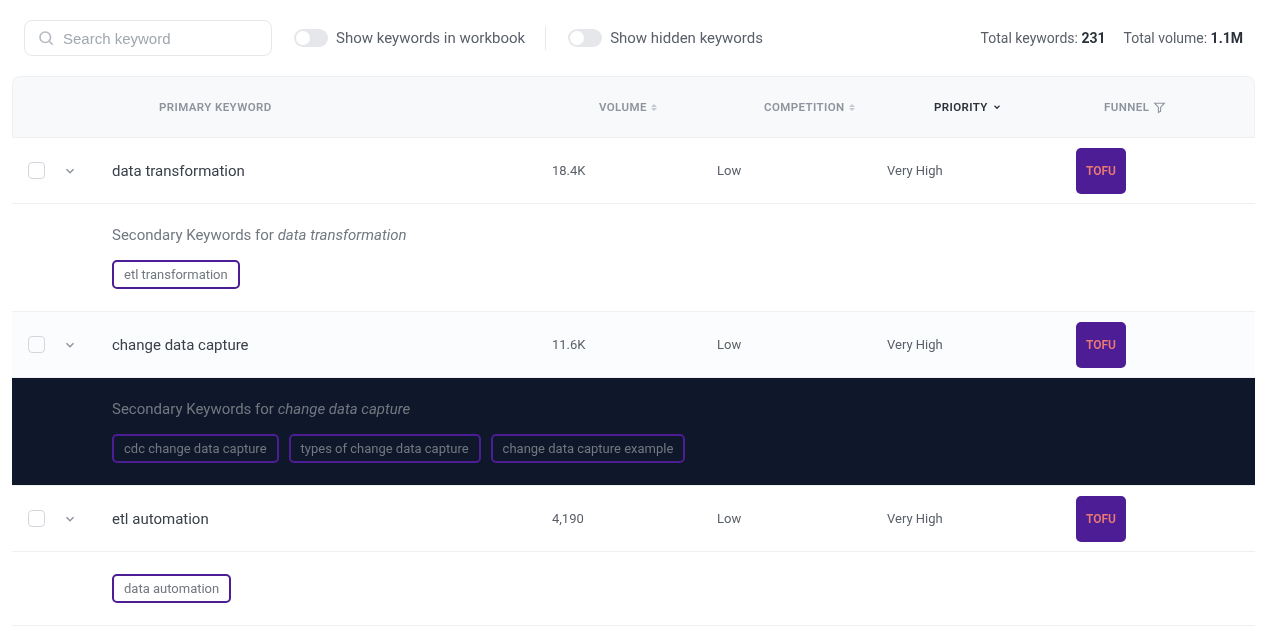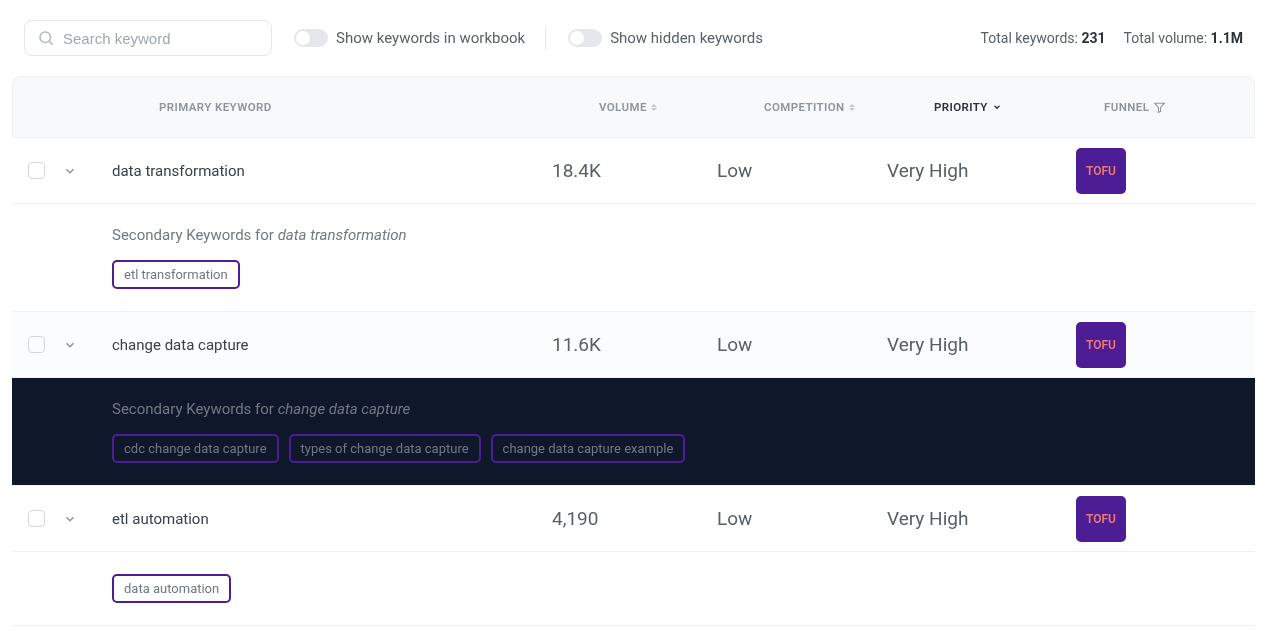--- a/index.html
+++ b/index.html
@@ -84,21 +84,21 @@
   .checkbox {
     width: 17px; height: 17px; border: 1.5px solid #d3d7dd;
     border-radius: 4px; margin-left: 16px; cursor: pointer;
   }
   .chevron {
     width: 16px; height: 16px; cursor: pointer;
     display: flex; align-items: center; justify-content: center;
   }
   .chevron svg { stroke: #8e949d; }
   .kw { color: #3a4049; font-size: 15px; }
-  .cell { color: #595f68; font-size: 19px; }
+  .cell { color: #595f68; font-size: 13px; }
   .tofu {
     display: inline-block;
     background: #4c1d95; color: #ec7a72;
     font-size: 12px; font-weight: 600;
     padding: 16px 10px; border-radius: 5px; margin-left: 19px;
   }
   .eye { display: flex; justify-content: flex-end; }
 
   .secondary {
     padding: 22px 0 22px 100px;

